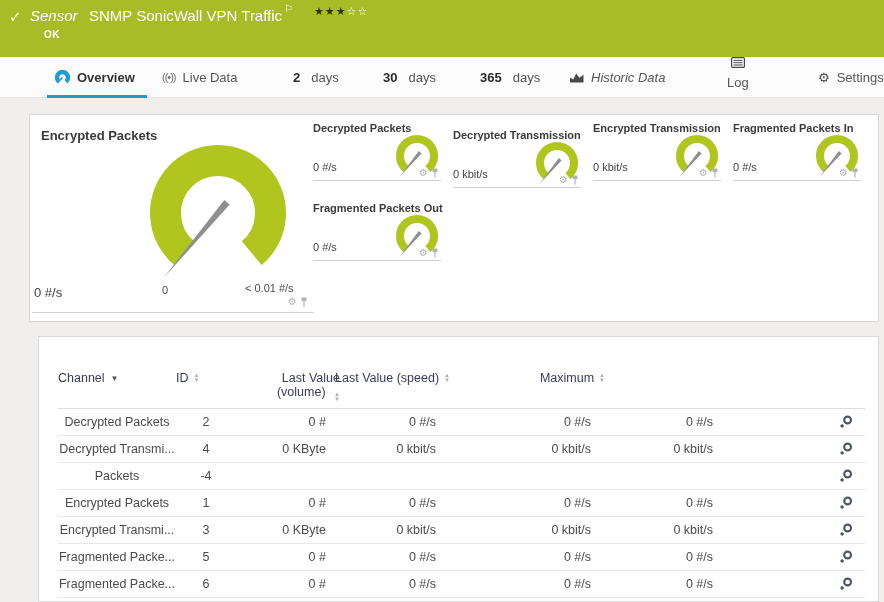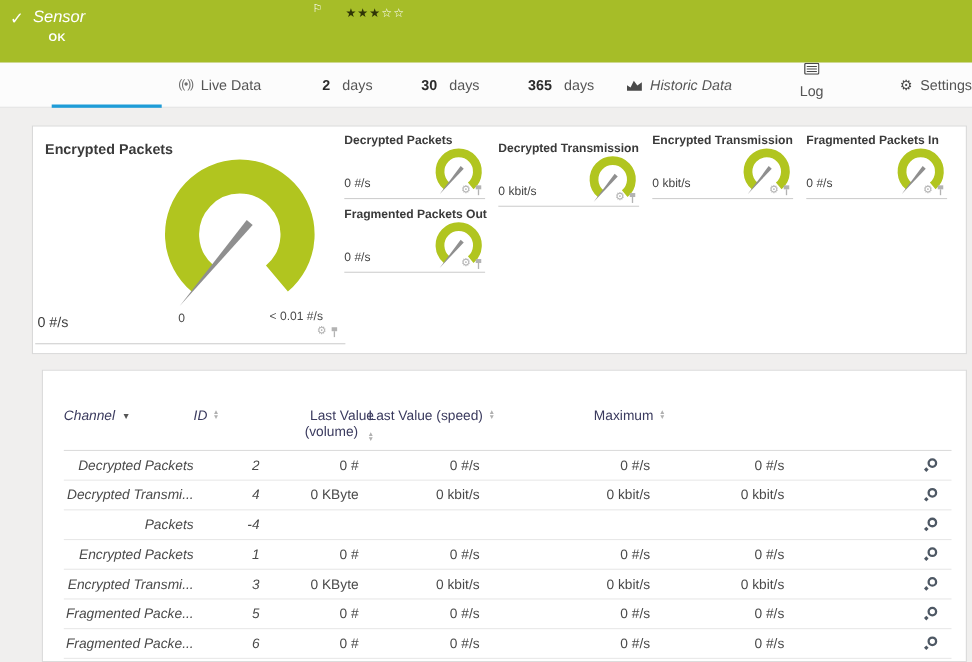--- a/index.html
+++ b/index.html
@@ -51,44 +51,52 @@
 
   .corner-icons { display:flex; align-items:center; gap:3px; }
   .corner-gear { font-size:10px; color:#b3b3b3; line-height:1; cursor:pointer; }
 
   
   .tgrid { margin-left:19px; width:807px; display:grid;
            grid-template-columns:118px 60px 90px 110px 155px 122px 152px; align-items:center; }
   .thead { margin-top:34px; min-height:34px; align-items:start; border-bottom:1px solid #dcdcdc; padding-bottom:6px;
            font-size:12.5px; color:#3a3a5e; }
   .trow { height:27px; border-bottom:1px solid #e8e8e8; font-size:12.5px; color:#4a4a4a; }
-  .cell-l { text-align:right; white-space:nowrap; overflow:hidden;font-style:italic; }
+  .cell-l { text-align:center; white-space:nowrap; overflow:hidden; }
   .cell-r { text-align:right; white-space:nowrap; }
   .hcell { display:flex; align-items:center; }
   .hcell.right { justify-content:flex-end; margin-right:-14px; }
   .sortarrows { display:inline-flex; flex-direction:column; font-size:6px; line-height:5px; color:#b0b0b0; margin-left:5px; cursor:pointer; }
   .channel-sort { font-size:8px; color:#555; margin-left:6px; cursor:pointer; }
   .vol-head { text-align:right; }
   .wrench-cell { display:flex; justify-content:flex-end; padding-right:12px; }
   .wrench { cursor:pointer; }
 </style>
 </head>
 <body>
 
 <div class="stage">
 
   <div class="hdr">
     <span class="hdr-check">✓</span>
     <span class="hdr-kind">Sensor</span>
+    <span class="hdr-title">SNMP SonicWall VPN Traffic</span>
     <span class="hdr-flag">⚐</span>
     <span class="hdr-stars"><span class="stars-filled">★★★</span><span class="stars-empty">☆☆</span></span>
     <span class="hdr-status">OK</span>
   </div>
 
   <div class="tabbar">
+    <div class="tab active" style="left:55px;">
+      <svg width="15" height="15" viewBox="0 0 15 15">
+        <path d="M 3.96 11.71 A 5.5 5.5 0 1 1 11.04 11.71" fill="none" stroke="#1e9cd7" stroke-width="4.4"></path>
+        <line x1="7.5" y1="7.5" x2="2.6" y2="12.4" stroke="#1e9cd7" stroke-width="1.6"></line>
+      </svg>
+      <span>Overview</span>
+    </div>
     <div class="tab" style="left:162px;">
       <span class="live-glyph">((•))</span>
       <span>Live Data</span>
     </div>
     <div class="tab" style="left:293px;">
       <span class="num">2</span>
       <span>days</span>
     </div>
     <div class="tab" style="left:383px;">
       <span class="num">30</span>
@@ -202,21 +210,21 @@
       <div class="st-icons corner-icons">
         <span class="corner-gear">⚙</span>
         <svg width="8" height="10" viewBox="0 0 8 10">
             <rect x="1.5" y="0.5" width="5" height="3.6" fill="#b3b3b3"></rect>
             <rect x="3.4" y="4.1" width="1.2" height="5.4" fill="#b3b3b3"></rect>
           </svg>
       </div>
       <div class="st-underline"></div>
     </div>
 
-    <div class="small-tile" style="left:283px; top:74px;">
+    <div class="small-tile" style="left:283px; top:87px;">
       <div class="st-title">Fragmented Packets Out</div>
       <svg class="st-svg" width="60" height="60" viewBox="0 0 60 60">
         <path d="M 19.07 43.02 A 17 17 0 1 1 40.93 43.02" fill="none" stroke="#b1c51f" stroke-width="8"></path>
         <polygon points="12.65,50.7 34.6,27.4 31.8,25.0" fill="#8f8f8f"></polygon>
       </svg>
       <div class="st-value">0 #/s</div>
       <div class="st-icons corner-icons">
         <span class="corner-gear">⚙</span>
         <svg width="8" height="10" viewBox="0 0 8 10">
             <rect x="1.5" y="0.5" width="5" height="3.6" fill="#b3b3b3"></rect>

